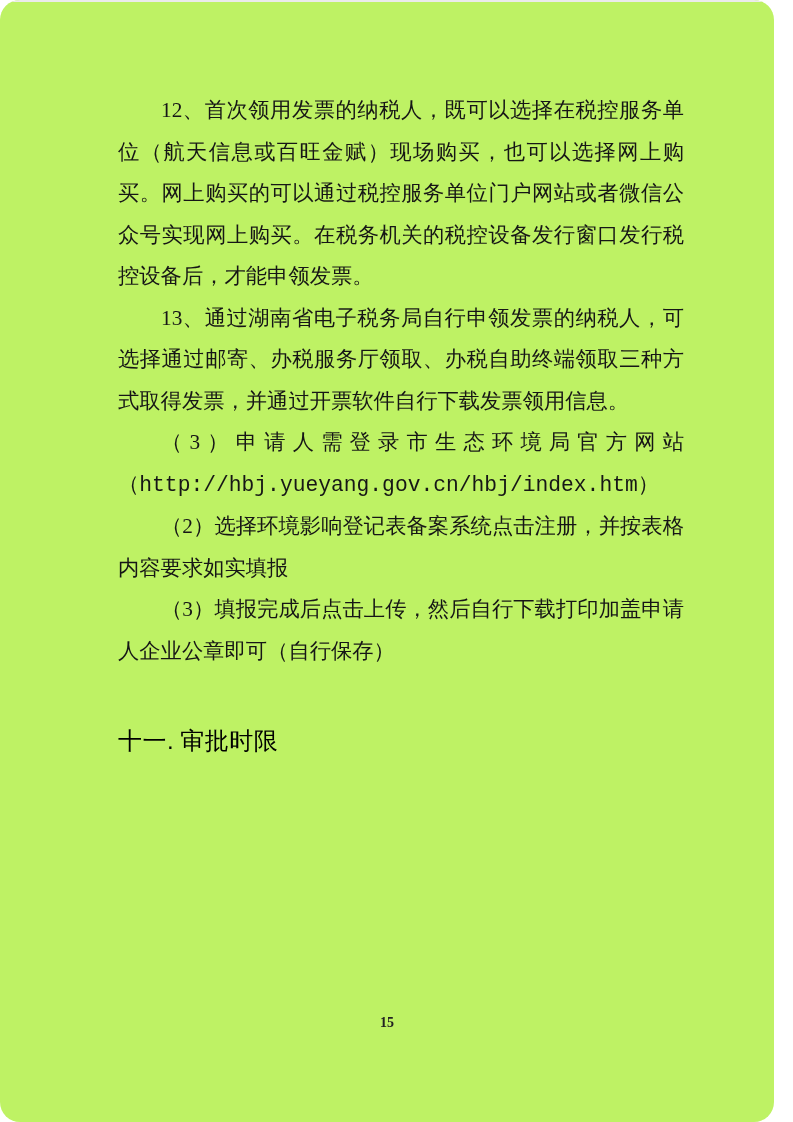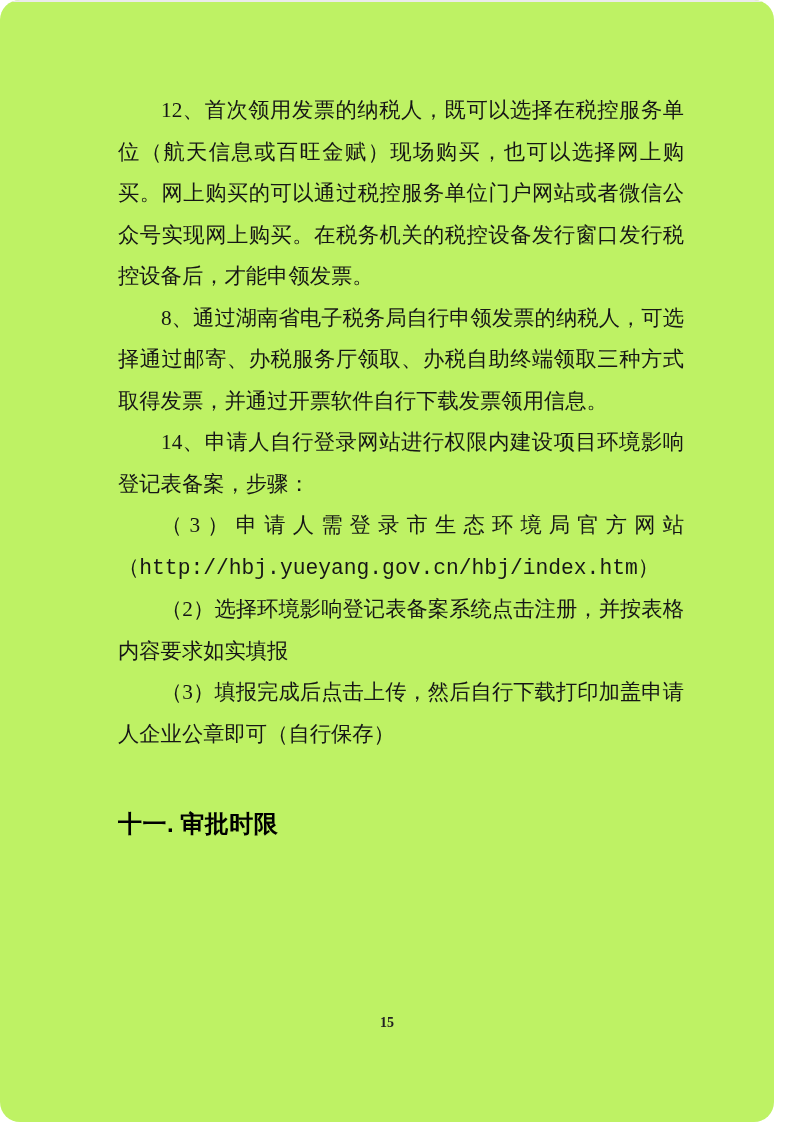--- a/index.html
+++ b/index.html
@@ -41,21 +41,21 @@
     color: #161616;
   }
   .nowrap {
     white-space: nowrap;
     font-family: Liberation Mono, monospace;
   }
   .section-heading {
     margin: 50px 0 12px 0;
     font-family: "Liberation Sans", "DejaVu Sans", sans-serif;
     font-size: 24px;
-    font-weight: 700;
+    font-weight: 400;
     line-height: 38px;
     color: #000000;
     letter-spacing: 0.5px;
   }
   .heading-title {
     margin-left: 6px;
   }
   .page-number {
     position: absolute;
     top: 1015px;
@@ -72,23 +72,22 @@
 <body>
 
 <div class="page">
 
   <div class="page-edge"></div>
 
   <div class="content">
 
     <p class="para">12、首次领用发票的纳税人，既可以选择在税控服务单位（航天信息或百旺金赋）现场购买，也可以选择网上购买。网上购买的可以通过税控服务单位门户网站或者微信公众号实现网上购买。在税务机关的税控设备发行窗口发行税控设备后，才能申领发票。</p>
 
-    <p class="para">8、通过湖南省电子税务局自行申领发票的纳税人，可选择通过邮寄、办税服务厅领取、办税自助终端领取三种方式取得发票，并通过开票软件自行下载发票领用信息。</p>
+    <p class="para">13、通过湖南省电子税务局自行申领发票的纳税人，可选择通过邮寄、办税服务厅领取、办税自助终端领取三种方式取得发票，并通过开票软件自行下载发票领用信息。</p>
 
-    <p class="para">14、申请人自行登录网站进行权限内建设项目环境影响登记表备案，步骤：</p>
 
     <p class="para"><span>（3）申请人需登录市生态环境局官方网站</span><span class="nowrap">（http://hbj.yueyang.gov.cn/hbj/index.htm）</span></p>
 
     <p class="para">（2）选择环境影响登记表备案系统点击注册，并按表格内容要求如实填报</p>
 
     <p class="para">（3）填报完成后点击上传，然后自行下载打印加盖申请人企业公章即可（自行保存）</p>
 
     <h2 class="section-heading"><span>十一.</span><span class="heading-title">审批时限</span></h2>
 
 

